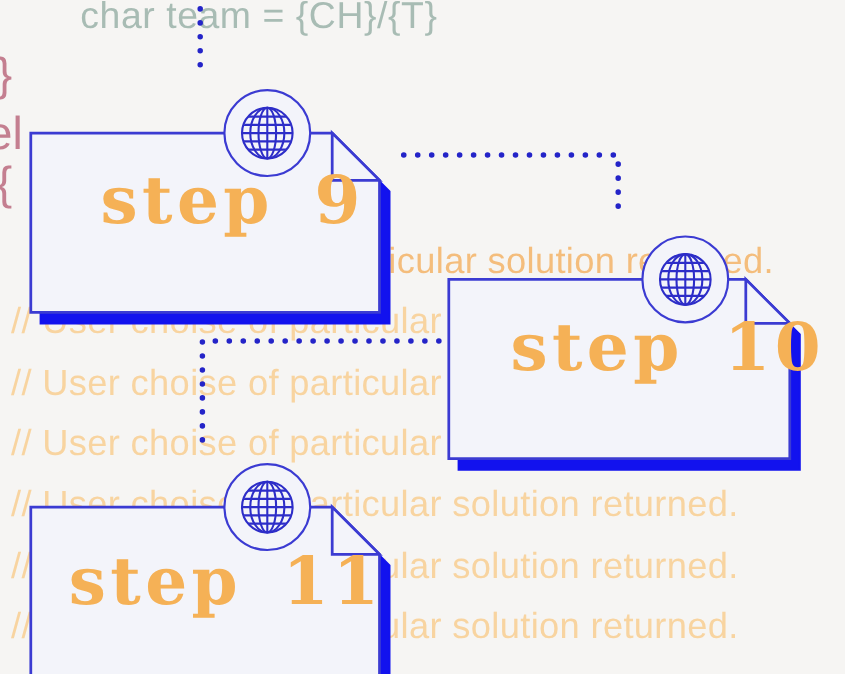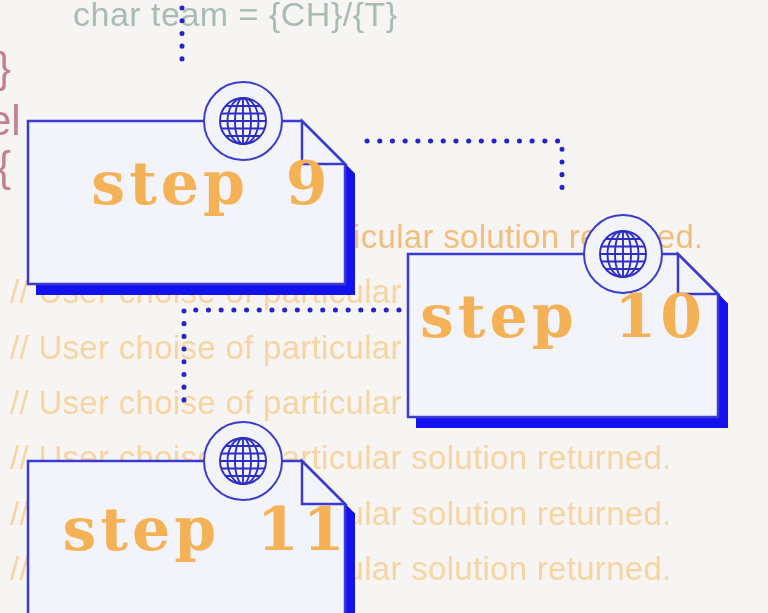--- a/index.html
+++ b/index.html
@@ -34,21 +34,21 @@
   .card-body{fill:var(--card-fill);stroke:var(--accent-blue);stroke-width:2.5;stroke-linejoin:miter;}
   .card-shadow{fill:var(--shadow-blue);stroke:var(--shadow-blue);stroke-width:2;}
   .globe-outer{fill:var(--card-fill);stroke:var(--accent-blue);stroke-width:2;}
   .globe-line{fill:none;stroke:var(--globe-blue);stroke-width:1.9;}
   .card-title{
     position:absolute;z-index:4;display:flex;align-items:center;justify-content:center;
     font-family:"DejaVu Serif", serif;font-weight:bold;font-size:60px;
     color:var(--orange);letter-spacing:4px;word-spacing:12px;
   }
   #title-step-9 {left:28px; top:77px;  width:317px;height:163px;padding-top:24px;padding-left:25px;}
-  #title-step-10{left:408px;top:210px; width:310px;height:163px;padding-top:24px;}
+  #title-step-10{left:408px;top:210px; width:310px;height:163px;padding-top:24px;padding-left:44px;}
   #title-step-11{left:28px; top:417px; width:317px;height:163px;padding-top:30px;padding-left:19px;}
 </style>
 </head>
 <body style="background: rgb(246, 245, 243);">
 
 <svg width="0" height="0" style="position:absolute" aria-hidden="true">
   <defs>
     <clipPath id="globe-clip">
         <circle cx="0" cy="0" r="22.5"></circle>
       </clipPath>

